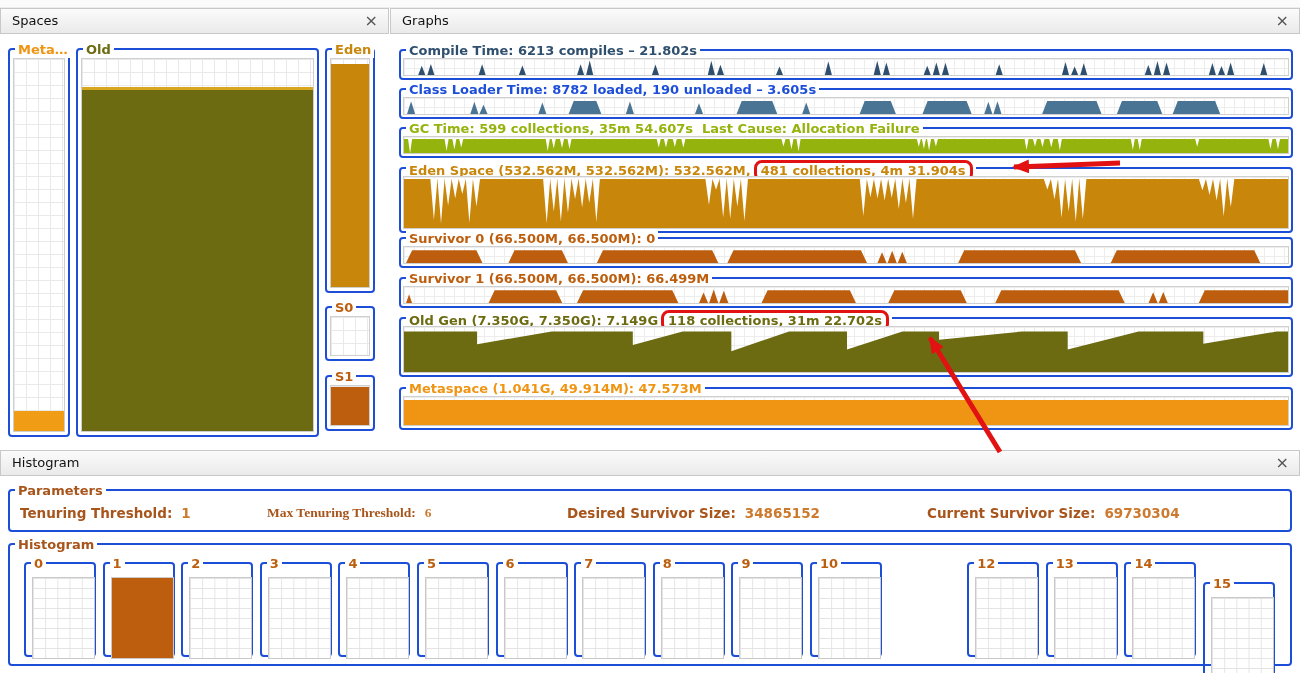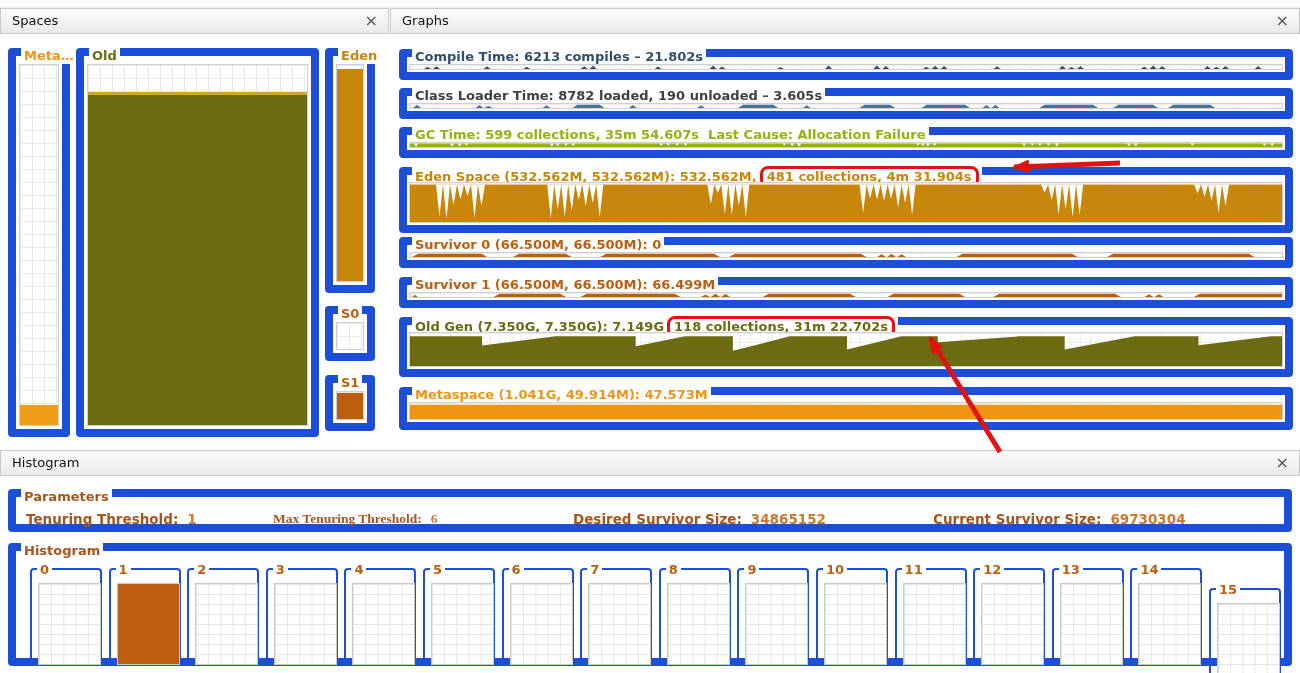--- a/index.html
+++ b/index.html
@@ -4,21 +4,21 @@
 <style>
   html,body{margin:0;padding:0;background:#fff;}
   #root{position:relative;width:1300px;height:673px;background:#fff;overflow:hidden;
         font-family:"DejaVu Sans","Liberation Sans",sans-serif;}
   .topstrip{position:absolute;left:0;top:0;width:1300px;height:7px;background:#fbfbfb;border-bottom:1px solid #ececec;}
   
   .phdr{position:absolute;height:26px;background:linear-gradient(#fbfbfb,#eaeaea);border:1px solid #c8c8c8;box-sizing:border-box;}
   .phdr .ttl{position:absolute;left:11px;top:4px;font-size:13px;color:#111;}
   .phdr .cls{position:absolute;right:10px;top:2px;font-size:16px;color:#555;cursor:pointer;line-height:20px;}
   
-  .ggroup,.sgroup{position:absolute;border:8px solid #1d4ed8;border-radius:4px;box-sizing:border-box;background:transparent;text-align:center;}
+  .ggroup,.sgroup{position:absolute;border:2px solid #1d4ed8;border-radius:4px;box-sizing:border-box;background:transparent;text-align:center;}
   .glabel{position:absolute;top:-9px;left:5px;background:#fff;padding:0 3px;font-weight:bold;font-size:13px;line-height:17px;white-space:pre;}
   .hl{border:3px solid #e31212;border-radius:8px;padding:0 4px;margin-left:3px;display:inline-block;line-height:16px;background:#fff;}
   
   .gstrip{position:absolute;left:2px;right:2px;top:7px;bottom:2px;border:1px solid #cfcfcf;background-color:#fff;
           background-image:linear-gradient(#ededed 1px,transparent 1px),linear-gradient(90deg,#ededed 1px,transparent 1px);
           background-size:10px 9px;}
   .gstrip svg{position:absolute;left:0;top:0;width:100%;height:100%;display:block;}
   
   .sbox{position:absolute;left:3px;right:3px;top:8px;bottom:3px;border:1px solid #cfcfcf;background-color:#fff;
         background-image:linear-gradient(#e9e9e9 1px,transparent 1px),linear-gradient(90deg,#e9e9e9 1px,transparent 1px);
@@ -115,21 +115,21 @@
             <polygon points="739.7014926406555,16 743.2014926406555,2.0 746.7014926406555,16" fill="#2f4f6e"></polygon>
             <polygon points="748.7014926406555,16 752.2014926406555,3.6 755.7014926406555,16" fill="#2f4f6e"></polygon>
             <polygon points="793.8939716792665,16 797.3939716792665,4.1 800.8939716792665,16" fill="#2f4f6e"></polygon>
             <polygon points="802.8939716792665,16 806.3939716792665,7.0 809.8939716792665,16" fill="#2f4f6e"></polygon>
             <polygon points="811.8939716792665,16 815.3939716792665,3.5 818.8939716792665,16" fill="#2f4f6e"></polygon>
             <polygon points="844.5938548077829,16 848.0938548077829,3.9 851.5938548077829,16" fill="#2f4f6e"></polygon>
           </svg>
         </div>
       </div>
       <div class="ggroup" style="left: 399px; top: 88px; width: 894px; height: 31px;">
-        <span class="glabel" style="color: #404040;"><span>Class Loader Time: 8782 loaded, 190 unloaded – 3.605s</span></span>
+        <span class="glabel" style="color: #1d4ed8;"><span>Class Loader Time: 8782 loaded, 190 unloaded – 3.605s</span></span>
         <div class="gstrip">
           <svg viewBox="0 0 872 16" preserveAspectRatio="none">
             <polygon points="3,16 7,3.2 11,16" fill="#4a7494"></polygon>
             <polygon points="65.41796607105061,16 69.41796607105061,3.7 73.41796607105061,16" fill="#4a7494"></polygon>
             <polygon points="74.41796607105061,16 78.41796607105061,6.7 82.41796607105061,16" fill="#4a7494"></polygon>
             <polygon points="132.49065025011078,16 136.49065025011078,4.5 140.49065025011078,16" fill="#4a7494"></polygon>
             <polygon points="162.41398576227948,16 167.41398576227948,2.9 189.6877751215361,2.9 194.6877751215361,16" fill="#4a7494"></polygon>
             <polygon points="218.82706930534914,16 222.82706930534914,3.5 226.82706930534914,16" fill="#4a7494"></polygon>
             <polygon points="286.99070313060656,16 290.99070313060656,5.3 294.99070313060656,16" fill="#4a7494"></polygon>
             <polygon points="328.112408851739,16 333.112408851739,2.9 363.2090138751082,2.9 368.2090138751082,16" fill="#4a7494"></polygon>
@@ -330,24 +330,20 @@
           <div class="agegrid"></div>
         </div>
         <div class="ggroup" style="left: 721.4px; top: 17px; width: 72px; height: 95px; border-width: 2px;">
           <span class="glabel" style="color: rgb(188, 94, 14);">9</span>
           <div class="agegrid"></div>
         </div>
         <div class="ggroup" style="left: 800px; top: 17px; width: 72px; height: 95px; border-width: 2px;">
           <span class="glabel" style="color: rgb(188, 94, 14);">10</span>
           <div class="agegrid"></div>
         </div>
-        <div class="ggroup" style="left: 878.6px; top: 17px; width: 72px; height: 95px; border-width: 2px;">
-          <span class="glabel" style="color: rgb(188, 94, 14);">11</span>
-          <div class="agegrid"></div>
-        </div>
         <div class="ggroup" style="left: 957.2px; top: 17px; width: 72px; height: 95px; border-width: 2px;">
           <span class="glabel" style="color: rgb(188, 94, 14);">12</span>
           <div class="agegrid"></div>
         </div>
         <div class="ggroup" style="left: 1035.8px; top: 17px; width: 72px; height: 95px; border-width: 2px;">
           <span class="glabel" style="color: rgb(188, 94, 14);">13</span>
           <div class="agegrid"></div>
         </div>
         <div class="ggroup" style="left: 1114.4px; top: 17px; width: 72px; height: 95px; border-width: 2px;">
           <span class="glabel" style="color: rgb(188, 94, 14);">14</span>

